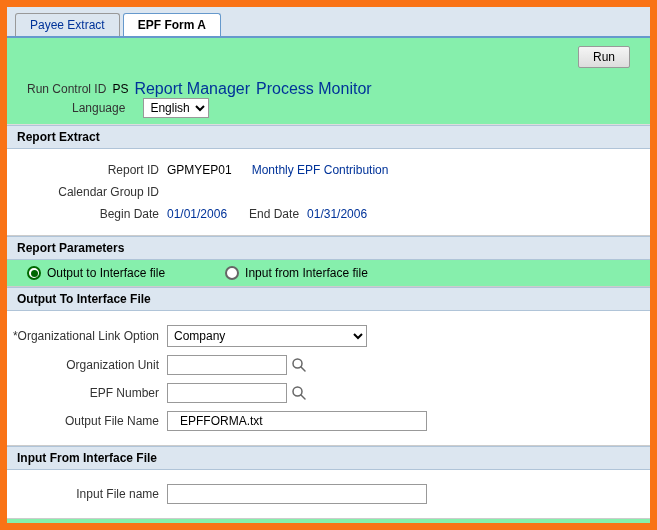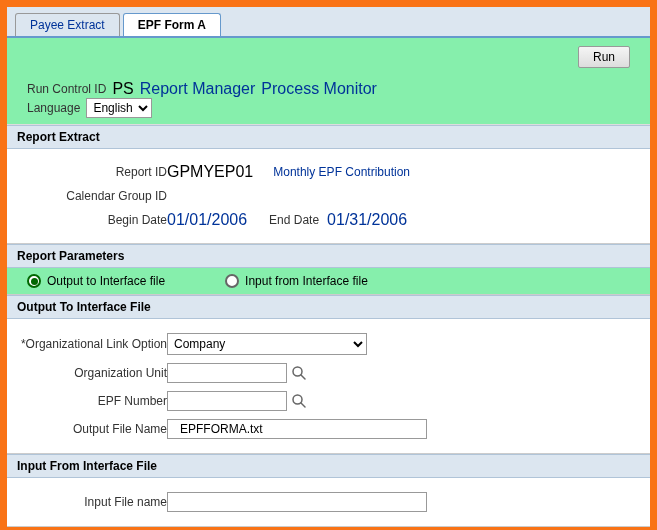--- a/index.html
+++ b/index.html
@@ -42,21 +42,22 @@
     }
     .run-control-row {
       display: flex;
       align-items: center;
       gap: 6px;
       margin-top: 34px;
     }
     .language-row {
       display: flex;
       align-items: center;
-      gap: 6px;
+      gap: 18px;
+      margin-left: 45px;
     }
     .label-text {
       color: #333;
       font-size: 12px;
     }
     .link-text {
       color: #003399;
       text-decoration: none;
       font-size: 16px;
       cursor: pointer;
@@ -94,26 +95,27 @@
     
     .form-row {
       display: flex;
       align-items: center;
       margin: 4px 0;
       padding: 2px 0;
     }
     .form-label {
       text-align: right;
       min-width: 160px;
+      padding-right: 8px;
       color: #333;
       font-size: 12px;
     }
     .form-value {
       color: #000;
-      font-size: 16px;
+      font-size: 12px;
     }
     .form-link {
       color: #003399;
       text-decoration: none;
       font-size: 12px;
       cursor: pointer;
       margin-left: 20px;
     }
     .form-input {
       border: 1px solid #999;

